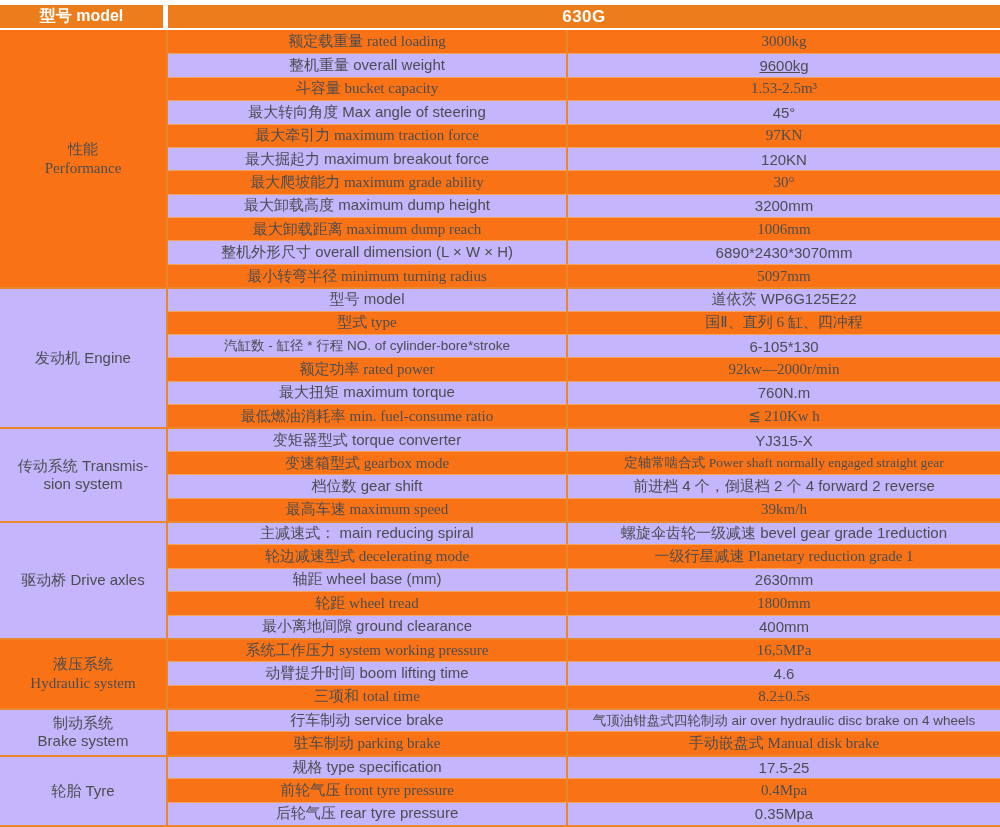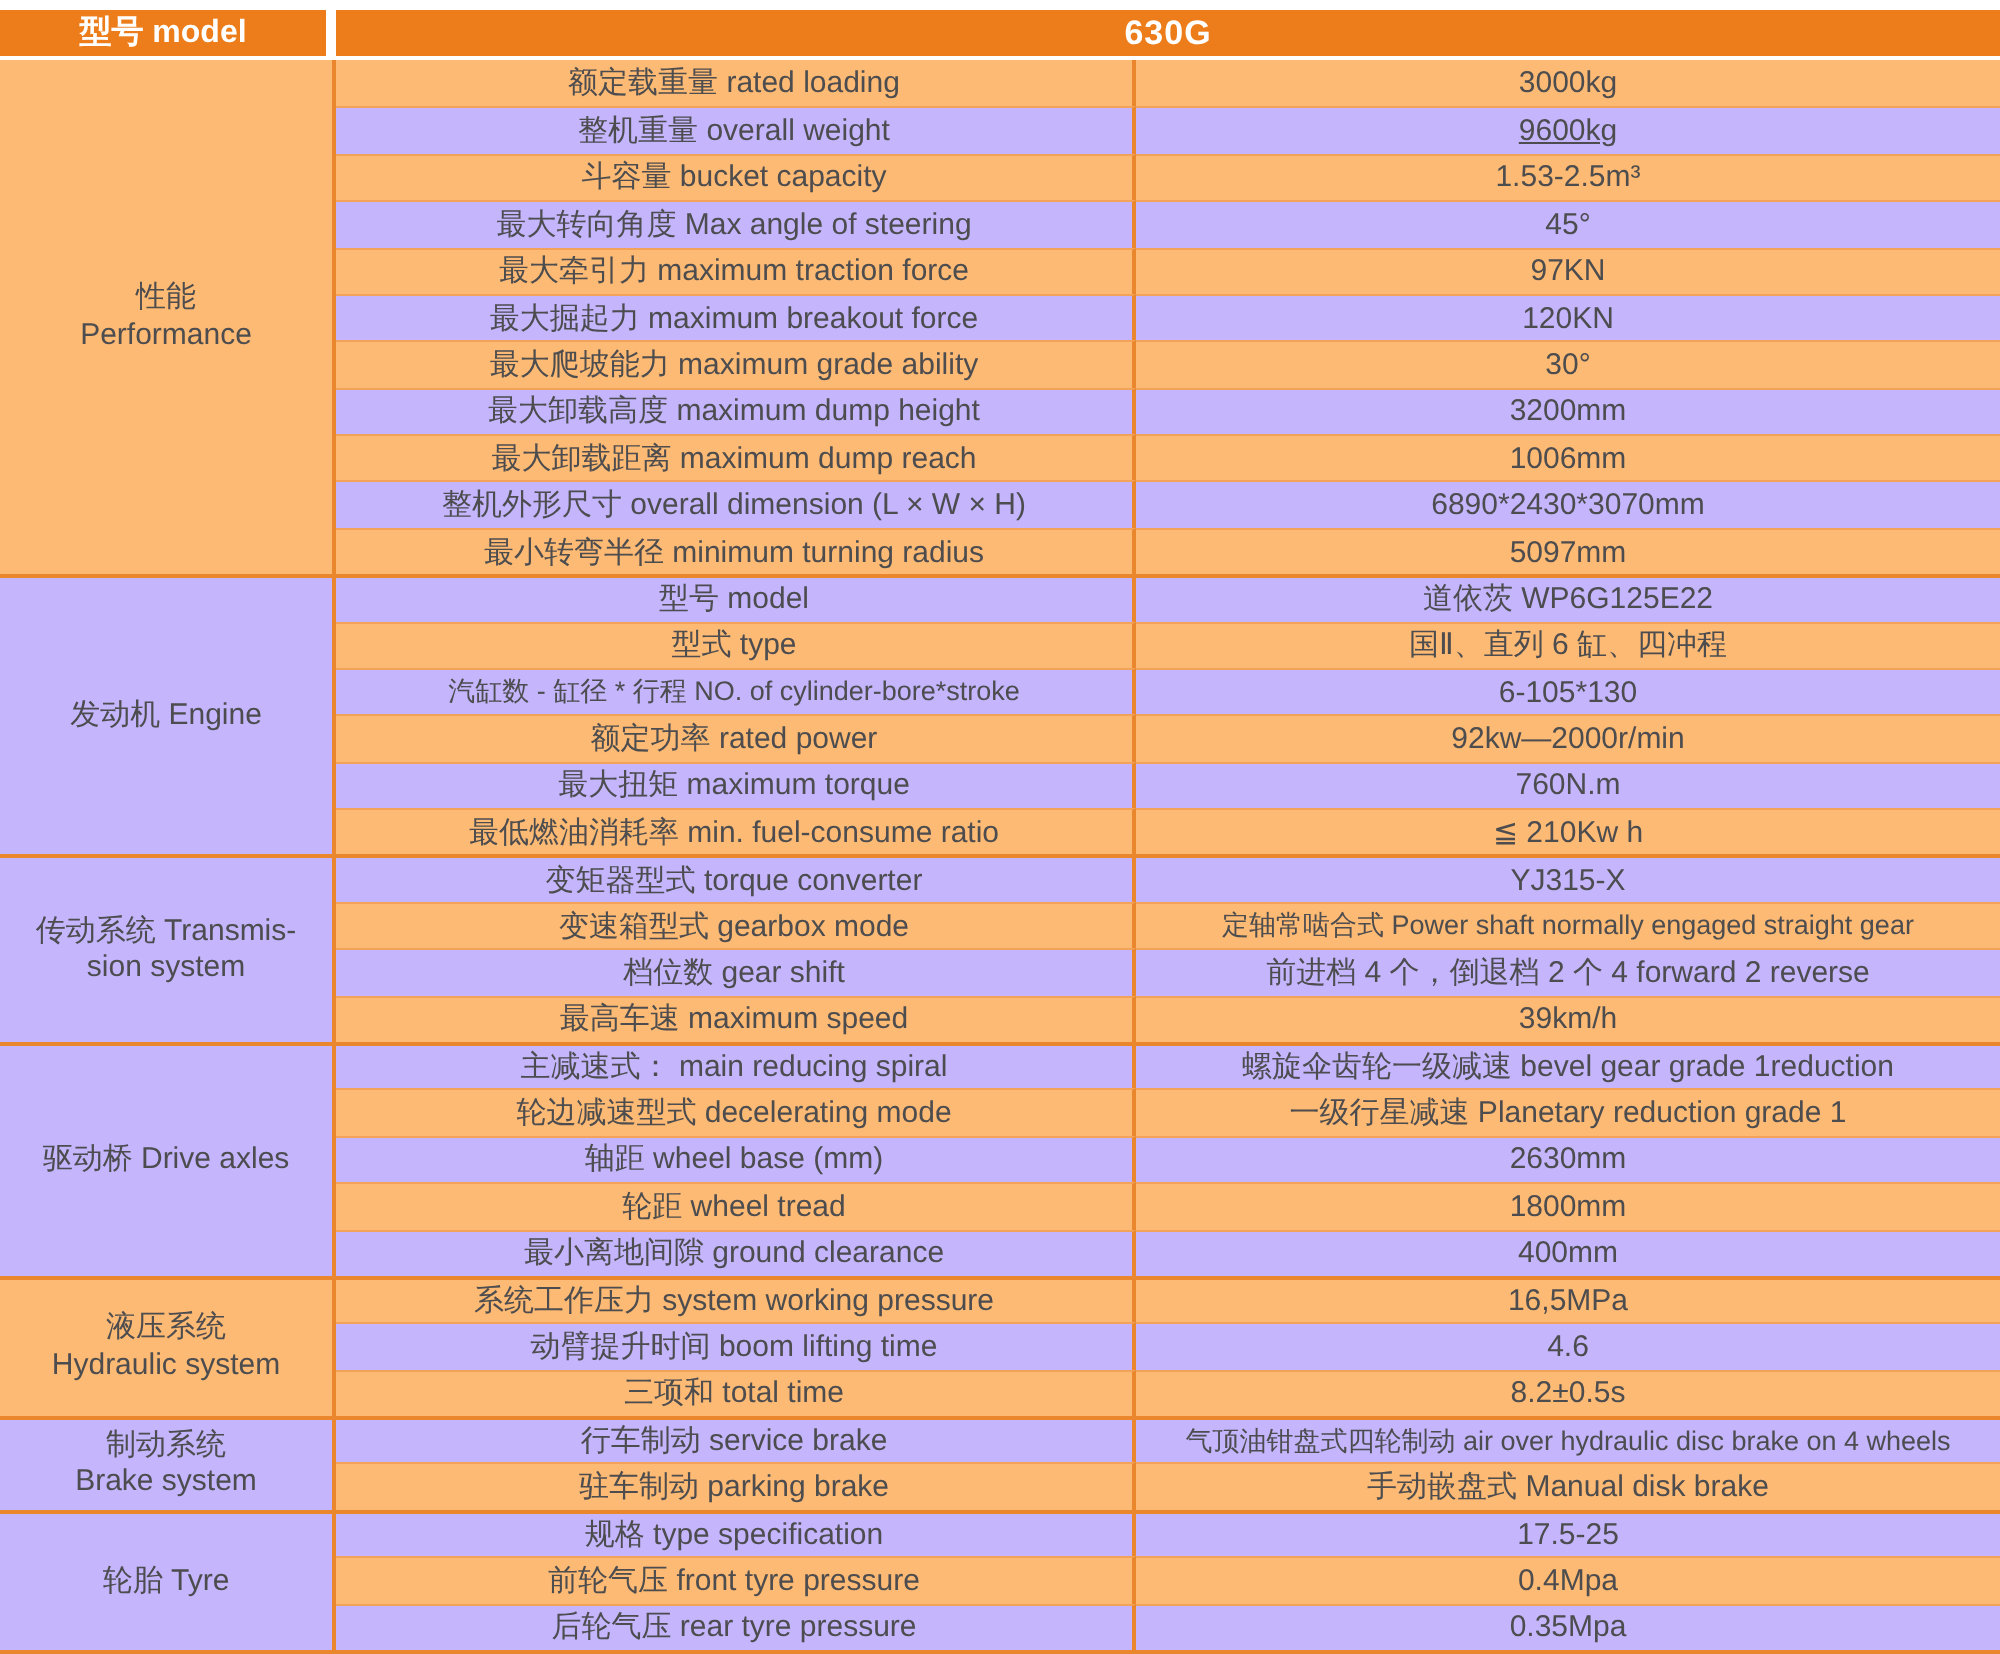--- a/index.html
+++ b/index.html
@@ -25,21 +25,21 @@
     text-align:center;
   }
   
   .hcell{
     background:#ed7d1a;color:#ffffff;font-weight:bold;
     border-bottom:2px solid #ffffff;
   }
   .hleft{grid-column:1/2;grid-row:1/2;font-size:16px;border-right:5px solid #ffffff;}
   .hright{grid-column:2/4;grid-row:1/2;font-size:17px;letter-spacing:.5px;}
   
-  .r-white{background:#fdba74;}
+  .r-white{background:#f97316;font-family:Liberation Serif, serif;}
   .r-peach{background:#c4b5fd;}
   .cat{
     grid-column:1/2;
     border-right:2px solid #ea872c;
     line-height:1.25;font-size:15px;
   }
   .param{grid-column:2/3;border-right:2px solid #ea872c;}
   .value{grid-column:3/4;}
   .row-top{border-top:1px solid #f2a259;}
   .sec-top{border-top:2px solid #ea872c;}

